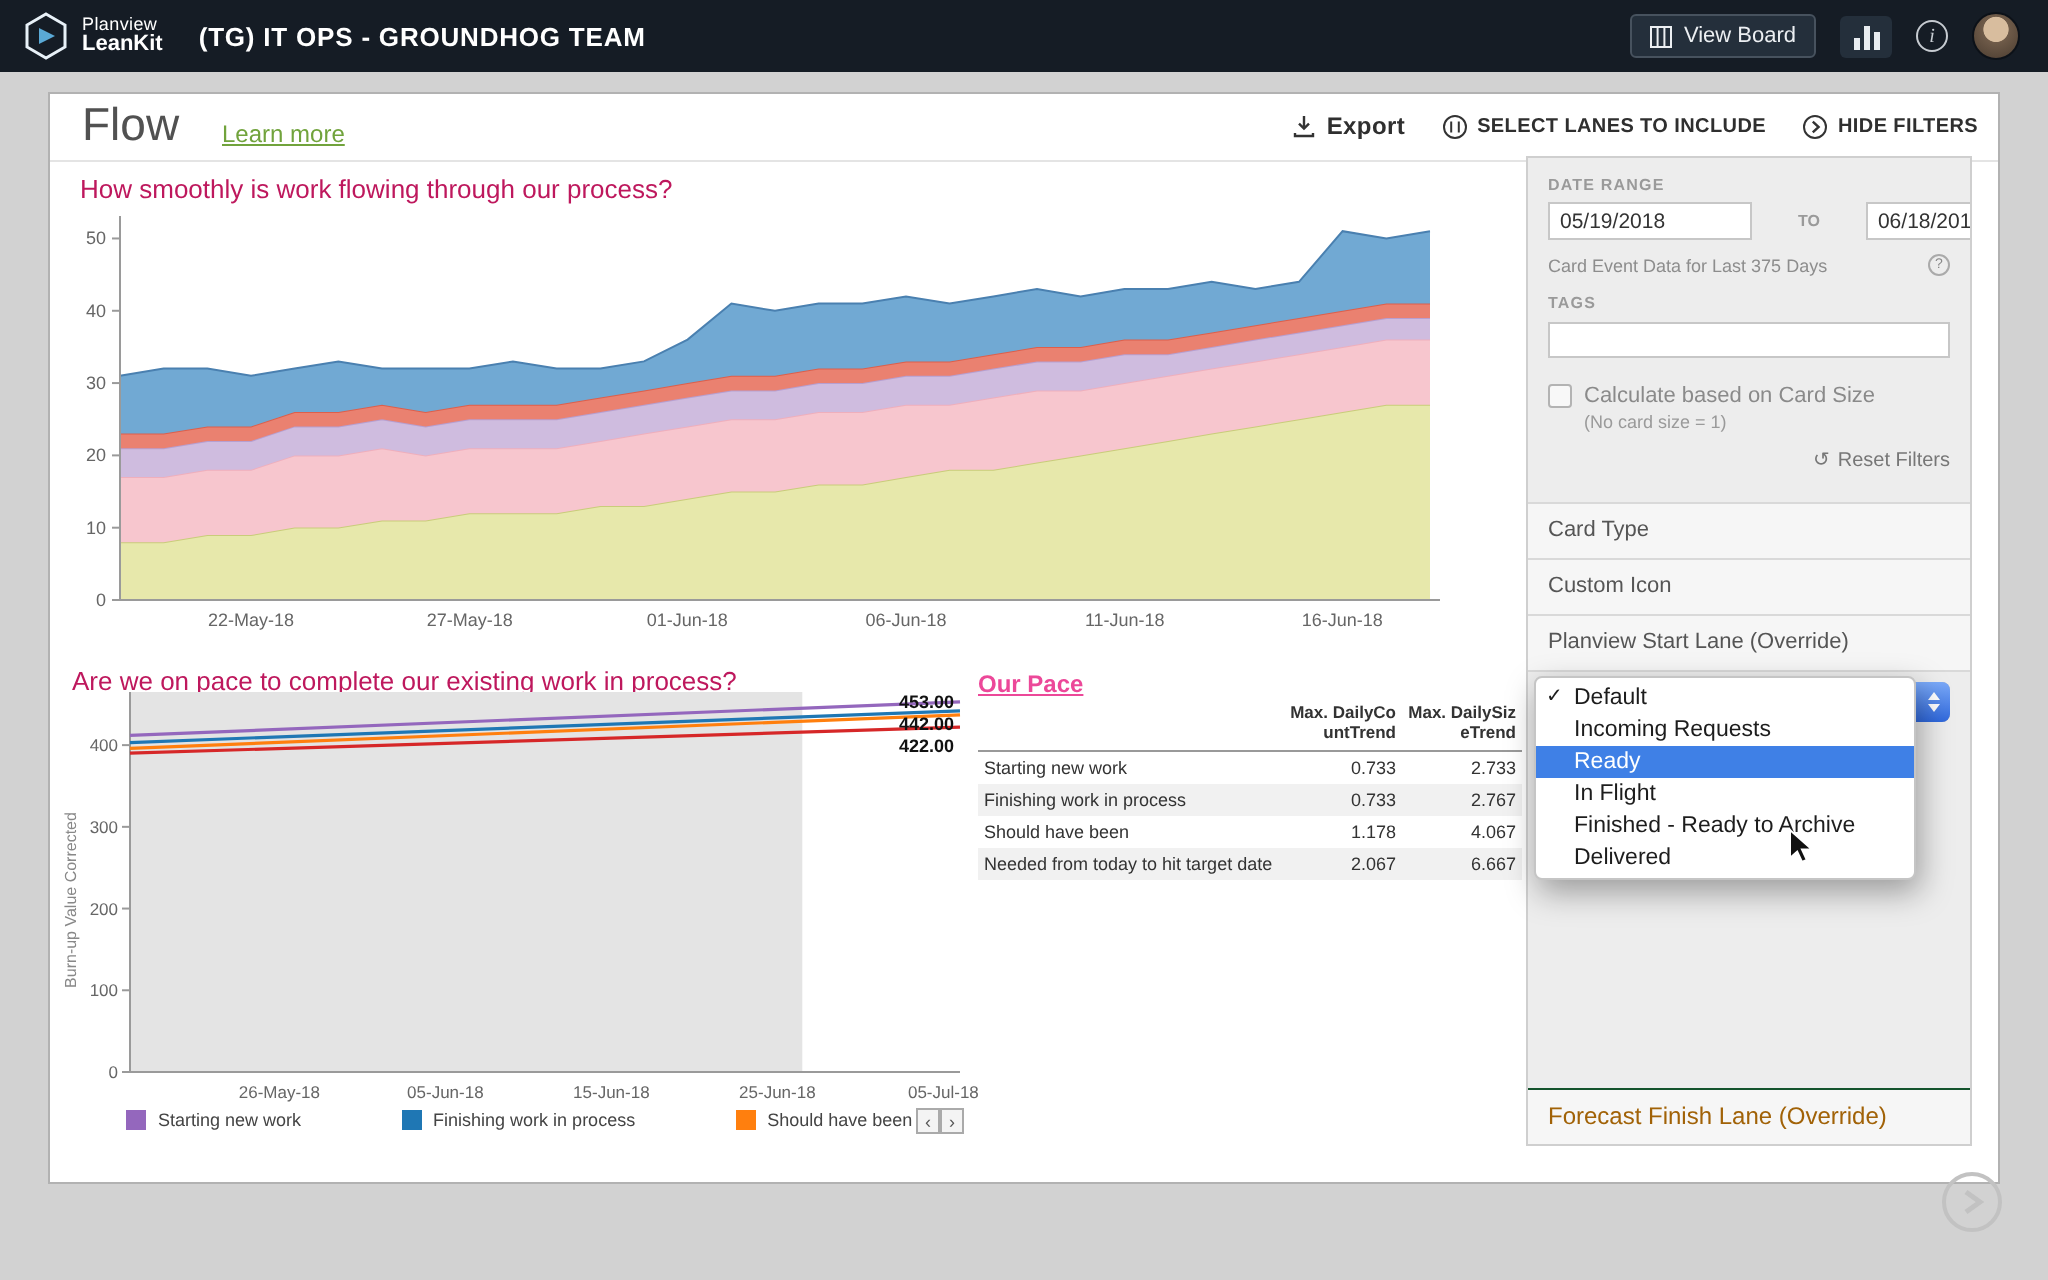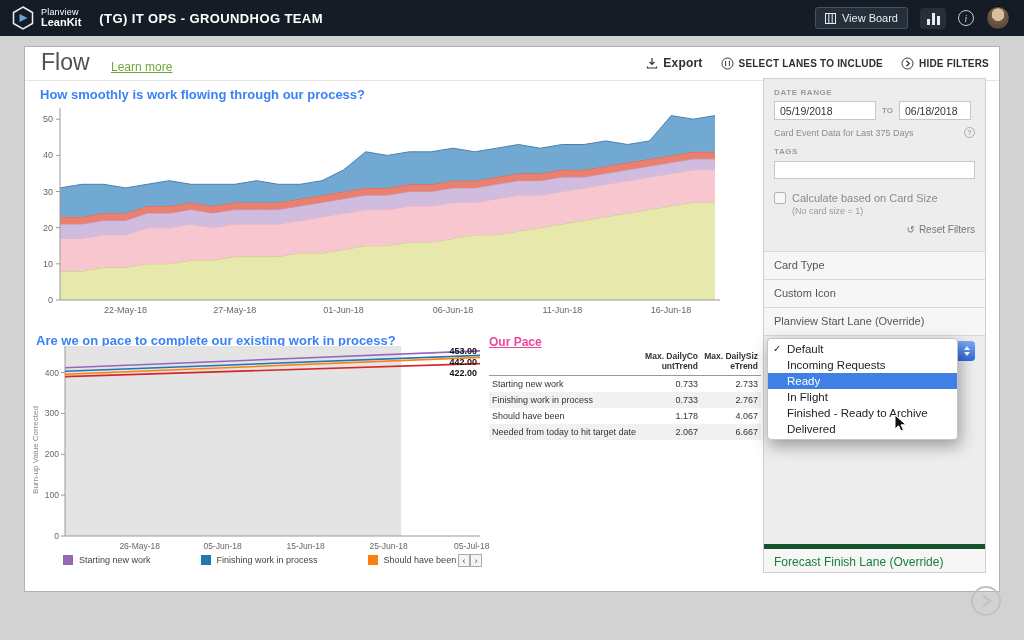--- a/index.html
+++ b/index.html
@@ -25,21 +25,21 @@
 
   
   .card{position:absolute;left:24px;top:46px;width:976px;height:546px;background:#fff;border:1px solid #b2b2b2;}
   .card-header{position:absolute;left:0;right:0;top:0;height:34px;border-bottom:1px solid #e4e4e4;}
   .flow-title{position:absolute;left:16px;top:2px;font-size:23px;color:#515151;}
   .learn-more{position:absolute;left:86px;top:13px;font-size:12px;color:#71a33c;text-decoration:underline;cursor:pointer;}
   .hdr-actions{position:absolute;right:10px;top:9px;display:flex;gap:18px;align-items:center;}
   .hdr-action{display:flex;align-items:center;gap:5px;font-size:10px;font-weight:bold;color:#2f2f2f;letter-spacing:.2px;cursor:pointer;}
   .hdr-action.export{font-size:12px;}
 
-  .q{position:absolute;font-size:13px;font-weight:bold;color:#3b82f6;}
+  .q{position:absolute;font-size:13px;font-weight:normal;color:#be185d;}
   #flow-q{left:15px;top:40px;}
   #burn-q{left:11px;top:286px;}
   #flow-svg{position:absolute;left:10px;top:57px;}
   #burnup-svg{position:absolute;left:3px;top:293px;}
 
   .pace-title{position:absolute;left:464px;top:288px;font-size:12px;font-weight:bold;color:#ec4899;text-decoration:underline;}
   .pace-table{position:absolute;left:464px;top:305px;width:272px;border-collapse:collapse;}
   .pace-table th{font-size:8.5px;color:#333;text-align:right;vertical-align:bottom;border-bottom:1px solid #999;padding:0 3px 3px 3px;white-space:pre-line;font-weight:bold;line-height:1.15;}
   .pace-table th.lbl{width:152px;}
   .pace-table td{font-size:9px;color:#333;padding:3px;}
@@ -49,36 +49,36 @@
   .legend{position:absolute;left:38px;top:508px;display:flex;gap:50px;align-items:center;}
   .legend-item{display:flex;align-items:center;gap:6px;font-size:9px;color:#444;cursor:pointer;}
   .legend-item .sw{width:10px;height:10px;display:inline-block;}
   .pager{position:absolute;left:433px;top:507px;display:flex;cursor:pointer;}
   .pager span{width:12px;height:13px;border:1px solid #aaa;background:#f4f4f4;font-size:9px;color:#555;display:flex;align-items:center;justify-content:center;}
 
   
   .sidebar{position:absolute;left:738px;top:31px;width:223px;height:495px;background:#ededed;border:1px solid #cfcfcf;display:flex;flex-direction:column;}
   .filters{height:172px;padding:9px 10px;overflow:hidden;}
   .flabel{font-size:8px;font-weight:bold;color:#9a9a9a;letter-spacing:.6px;margin-bottom:4px;}
-  .date-row{display:flex;align-items:center;gap:6px;margin-bottom:7px;}
+  .date-row{display:flex;align-items:center;gap:23px;margin-bottom:7px;}
   .date-row input{height:19px;border:1px solid #c7c7c7;font-size:10.5px;color:#333;padding:0 5px;font-family:inherit;background:#fff;}
   #date-from{width:102px;}
   #date-to{width:72px;}
   .to-lbl{font-size:8px;color:#9a9a9a;font-weight:bold;}
   .note-row{display:flex;align-items:center;justify-content:space-between;font-size:9px;color:#8d8d8d;margin-bottom:9px;}
   .q-icon{width:11px;height:11px;border:1px solid #aaa;border-radius:50%;font-size:7px;color:#888;display:flex;align-items:center;justify-content:center;flex:none;cursor:pointer;}
   .tags-input{width:100%;height:18px;border:1px solid #c7c7c7;background:#fff;margin-bottom:13px;font-size:11px;padding:0 5px;font-family:inherit;}
   .cb-row{display:flex;align-items:center;gap:6px;}
   .cb{width:12px;height:12px;border:1px solid #b3b3b3;background:#f8f8f8;border-radius:2px;cursor:pointer;}
   .cb-lbl{font-size:11px;color:#8a8a8a;}
   .cb-note{font-size:9px;color:#9a9a9a;margin:2px 0 8px 18px;}
   .reset-row{display:flex;justify-content:flex-end;align-items:center;gap:4px;font-size:10px;color:#777;cursor:pointer;}
   .acc-hdr{height:28px;line-height:27px;padding:0 10px;background:#f6f6f6;border-top:1px solid #d9d9d9;font-size:11px;color:#555;cursor:pointer;overflow:hidden;white-space:nowrap;}
   .expanded{flex:1;position:relative;background:#ededed;border-top:1px solid #d9d9d9;}
-  .finish-hdr{height:28px;line-height:27px;padding:0 10px;background:#f6f6f6;border-top:5px solid #14532d;font-size:12px;color:#15803d;cursor:pointer;}
+  .finish-hdr{height:28px;line-height:27px;padding:0 10px;background:#f6f6f6;border-top:1px solid #14532d;font-size:12px;color:#a16207;cursor:pointer;}
 
   .select{position:absolute;left:6px;top:5px;width:205px;height:20px;background:#fcfcfc;border:1px solid #b3b3b3;border-radius:4px;cursor:pointer;}
   .stepper{position:absolute;right:-1px;top:-1px;bottom:-1px;width:17px;border-radius:0 4px 4px 0;background:linear-gradient(#7aa9f8,#3069dd);display:flex;flex-direction:column;align-items:center;justify-content:center;gap:2px;}
   .stepper b{display:block;width:0;height:0;border-left:3.5px solid transparent;border-right:3.5px solid transparent;}
   .stepper .up{border-bottom:4px solid #fff;}
   .stepper .dn{border-top:4px solid #fff;}
   .menu{position:absolute;left:3px;top:2px;width:191px;background:#fff;border:1px solid #c5c5c5;border-radius:4px;box-shadow:2px 6px 16px rgba(0,0,0,.35);padding:2px 0;z-index:4;}
   .menu-item{position:relative;height:16px;line-height:16px;font-size:11.5px;color:#1d1d1d;padding-left:19px;white-space:nowrap;cursor:pointer;}
   .menu-item .chk{position:absolute;left:5px;font-size:10px;}
   .menu-item.hl{color:#fff;}

